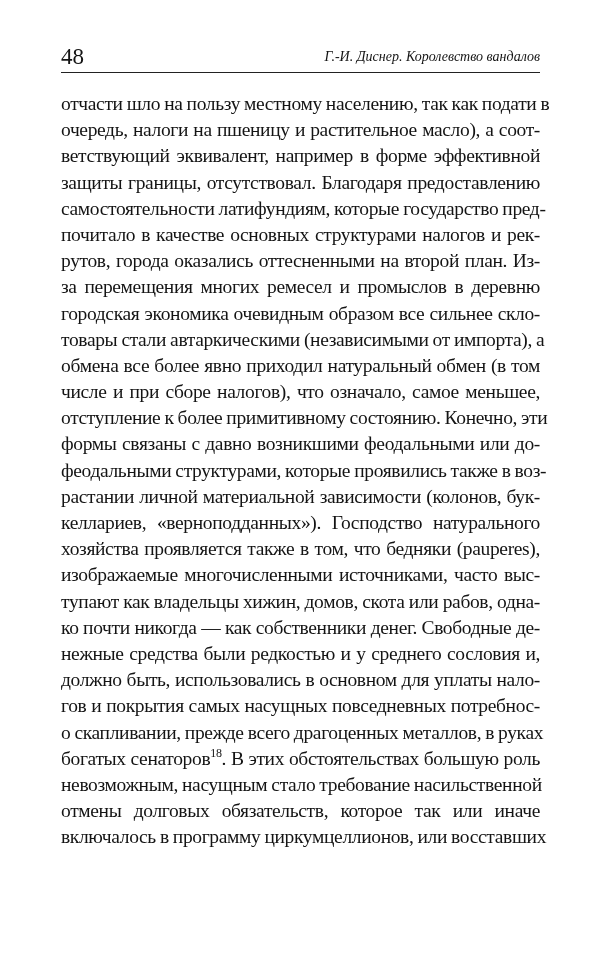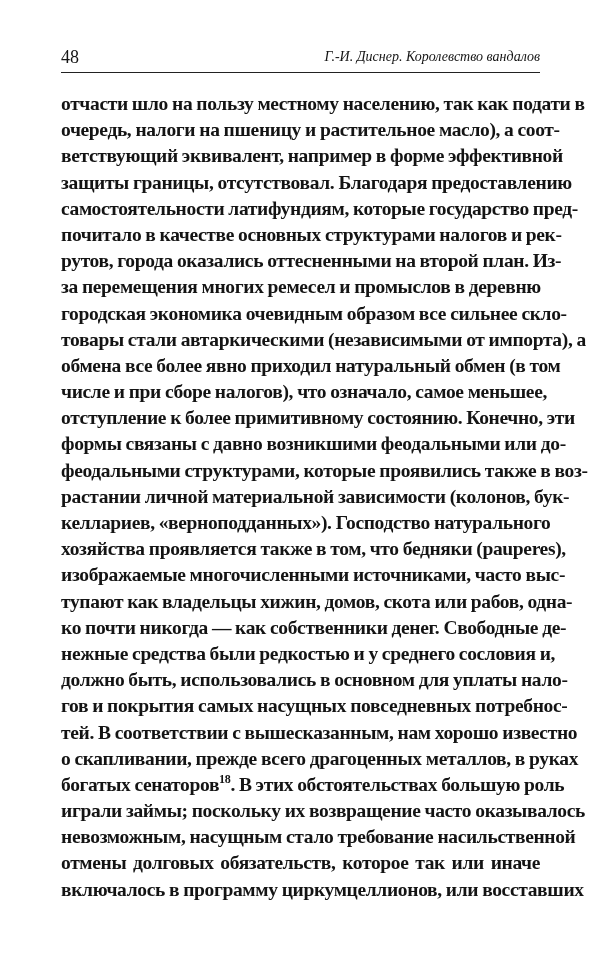--- a/index.html
+++ b/index.html
@@ -23,37 +23,36 @@
       top: 46px;
       left: 0;
       width: 479px;
       height: 26px;
       border-bottom: 1.5px solid #222;
     }
     .page-number {
       position: absolute;
       left: 0;
       top: 0;
-      font-size: 18px;
+      font-size: 23px;
       line-height: 22px;
     }
     .running-title {
       position: absolute;
       right: 0;
       top: 0;
       font-size: 14px;
       line-height: 22px;
       font-style: italic;
     }
     .body-text {
       position: absolute;
       top: 91px;
       left: 0;
       width: 479px;
-      font-weight: bold;
     }
     .line {
       height: 26.2px;
       line-height: 26.2px;
       font-size: 19.5px;
       white-space: nowrap;
       text-align: justify;
       text-align-last: justify;
       letter-spacing: -0.35px;
       word-spacing: -0.5px;
@@ -91,22 +90,20 @@
     <div class="line">феодальными структурами, которые проявились также в воз-</div>
     <div class="line">растании личной материальной зависимости (колонов, бук-</div>
     <div class="line">келлариев, «верноподданных»). Господство натурального</div>
     <div class="line">хозяйства проявляется также в том, что бедняки (pauperes),</div>
     <div class="line">изображаемые многочисленными источниками, часто выс-</div>
     <div class="line">тупают как владельцы хижин, домов, скота или рабов, одна-</div>
     <div class="line">ко почти никогда — как собственники денег. Свободные де-</div>
     <div class="line">нежные средства были редкостью и у среднего сословия и,</div>
     <div class="line">должно быть, использовались в основном для уплаты нало-</div>
     <div class="line">гов и покрытия самых насущных повседневных потребнос-</div>
-    <div class="line">тей. В соответствии с вышесказанным, нам хорошо известно</div>
     <div class="line">о скапливании, прежде всего драгоценных металлов, в руках</div>
     <div class="line"><span>богатых сенаторов</span><sup class="fn">18</sup><span>. В этих обстоятельствах большую роль</span></div>
-    <div class="line">играли займы; поскольку их возвращение часто оказывалось</div>
     <div class="line">невозможным, насущным стало требование насильственной</div>
     <div class="line">отмены долговых обязательств, которое так или иначе</div>
     <div class="line">включалось в программу циркумцеллионов, или восставших</div>
 
   </div>
 </div>
 
 </body></html>

